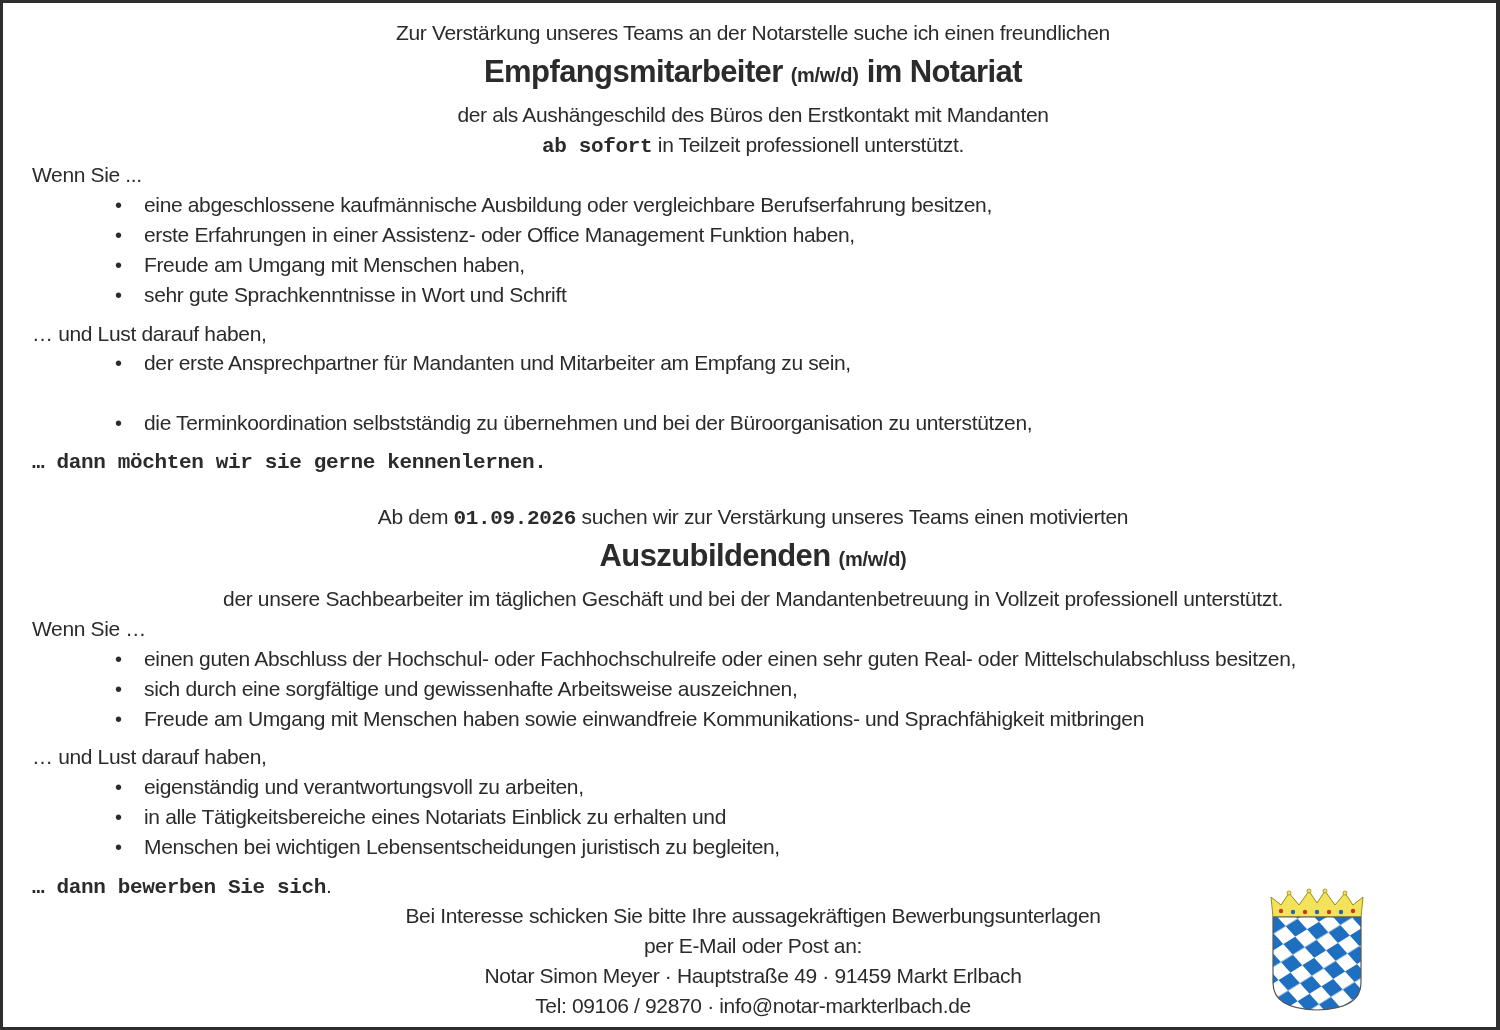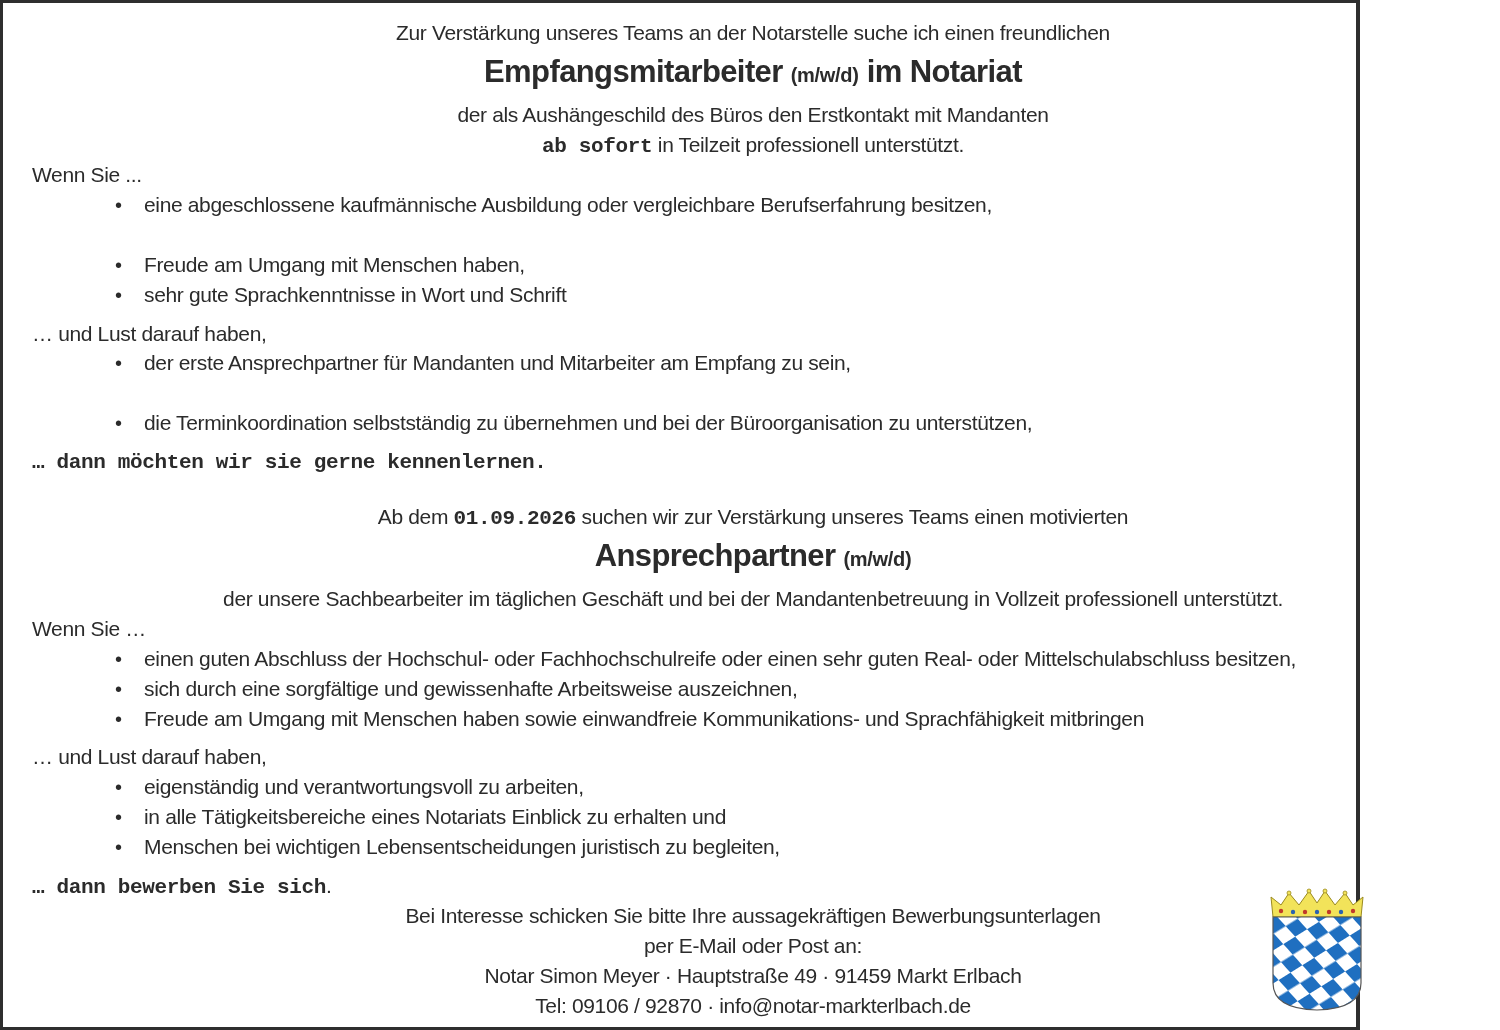--- a/index.html
+++ b/index.html
@@ -11,21 +11,21 @@
       width: 1500px;
       height: 1030px;
       position: relative;
       overflow: hidden;
       font-family: "Liberation Sans", "DejaVu Sans", sans-serif;
       color: #2b2b2b;
     }
     .frame {
       position: absolute;
       left: 0; top: 0;
-      width: 1360px; height: 1030px;
+      width: 1500px; height: 1030px;
       box-sizing: border-box;
       border-top: 3px solid #2e2e2e;
       border-left: 3px solid #2e2e2e;
       border-bottom: 3px solid #2e2e2e;
       border-right: 4px solid #2e2e2e;
       background: #ffffff;
     }
     .line {
       position: absolute;
       white-space: nowrap;
@@ -81,34 +81,35 @@
     <span class="small">(m/w/d)</span>
     <span>im Notariat</span>
   </div>
 
   <div class="line center" style="top:99px;">der als Aushängeschild des Büros den Erstkontakt mit Mandanten</div>
   <div class="line center" style="top:129px;"><span class="b">ab sofort</span><span> in Teilzeit professionell unterstützt.</span></div>
 
   <div class="line left" style="top:159px;">Wenn Sie ...</div>
 
   <div class="line bullet" style="top:189px;"><span class="dot">•</span><span>eine abgeschlossene kaufmännische Ausbildung oder vergleichbare Berufserfahrung besitzen,</span></div>
+  <div class="line bullet" style="top:219px;"><span class="dot">•</span><span>erste Erfahrungen in einer Assistenz- oder Office Management Funktion haben,</span></div>
   <div class="line bullet" style="top:249px;"><span class="dot">•</span><span>Freude am Umgang mit Menschen haben,</span></div>
   <div class="line bullet" style="top:279px;"><span class="dot">•</span><span>sehr gute Sprachkenntnisse in Wort und Schrift</span></div>
 
   <div class="line left" style="top:318px;">… und Lust darauf haben,</div>
 
   <div class="line bullet" style="top:347px;"><span class="dot">•</span><span>der erste Ansprechpartner für Mandanten und Mitarbeiter am Empfang zu sein,</span></div>
   <div class="line bullet" style="top:407px;"><span class="dot">•</span><span>die Terminkoordination selbstständig zu übernehmen und bei der Büroorganisation zu unterstützen,</span></div>
 
   <div class="line left b" style="top:447px;">… dann möchten wir sie gerne kennenlernen.</div>
 
   <div class="line center" style="top:501px;"><span>Ab dem </span><span class="b">01.09.2026</span><span> suchen wir zur Verstärkung unseres Teams einen motivierten</span></div>
 
   <div class="line center title" style="top:535px;">
-    <span>Ansprechpartner</span>
+    <span>Auszubildenden</span>
     <span class="small">(m/w/d)</span>
   </div>
 
   <div class="line center" style="top:583px;">der unsere Sachbearbeiter im täglichen Geschäft und bei der Mandantenbetreuung in Vollzeit professionell unterstützt.</div>
 
   <div class="line left" style="top:613px;">Wenn Sie …</div>
 
   <div class="line bullet" style="top:643px;"><span class="dot">•</span><span>einen guten Abschluss der Hochschul- oder Fachhochschulreife oder einen sehr guten Real- oder Mittelschulabschluss besitzen,</span></div>
   <div class="line bullet" style="top:673px;"><span class="dot">•</span><span>sich durch eine sorgfältige und gewissenhafte Arbeitsweise auszeichnen,</span></div>
   <div class="line bullet" style="top:703px;"><span class="dot">•</span><span>Freude am Umgang mit Menschen haben sowie einwandfreie Kommunikations- und Sprachfähigkeit mitbringen</span></div>

